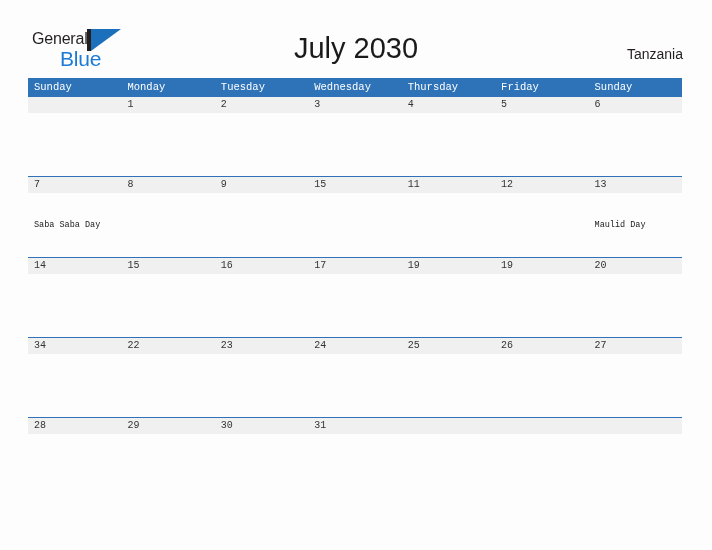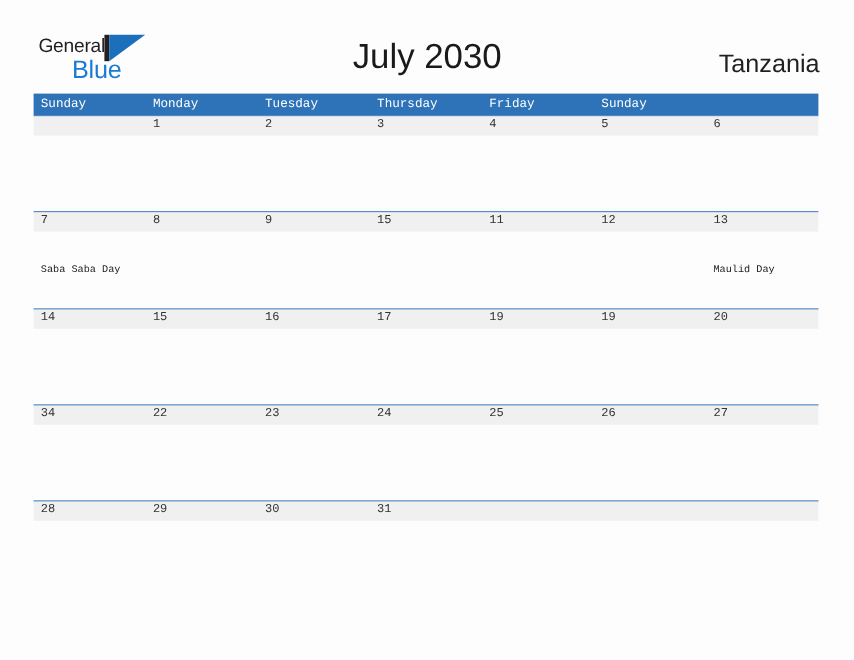--- a/index.html
+++ b/index.html
@@ -88,21 +88,21 @@
     color: #1a1a1a;
     line-height: 34px;
     white-space: nowrap;
   }
 
   
   .cal-country {
     position: absolute;
     right: 29px;
     top: 45px;
-    font-size: 21px;
+    font-size: 14px;
     color: #231f20;
     line-height: 18px;
     white-space: nowrap;
   }
 
   
   .cal-grid {
     position: absolute;
     left: 28px;
     top: 78px;
@@ -193,20 +193,21 @@
   <div class="cal-country">Tanzania</div>
 
 </div>
 
 <div class="cal-grid">
 
   <div class="dow-row">
     <div class="dow-cell">Sunday</div>
     <div class="dow-cell">Monday</div>
     <div class="dow-cell">Tuesday</div>
+    <div class="dow-cell">Wednesday</div>
     <div class="dow-cell">Thursday</div>
     <div class="dow-cell">Friday</div>
     <div class="dow-cell">Sunday</div>
   </div>
 
   <div class="week-row first">
     <div class="daynum-band">
       <div class="daynum-cell"></div>
       <div class="daynum-cell">1</div>
       <div class="daynum-cell">2</div>

